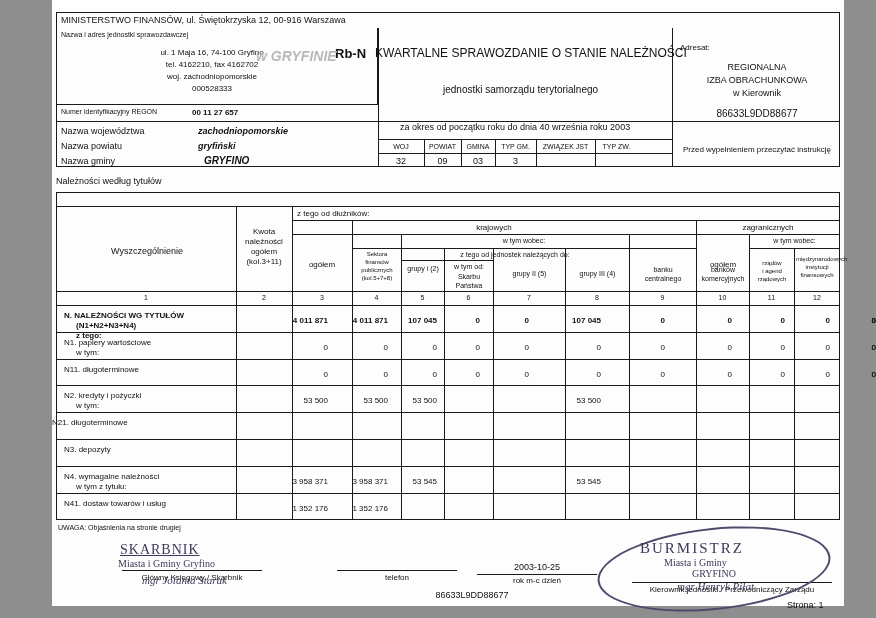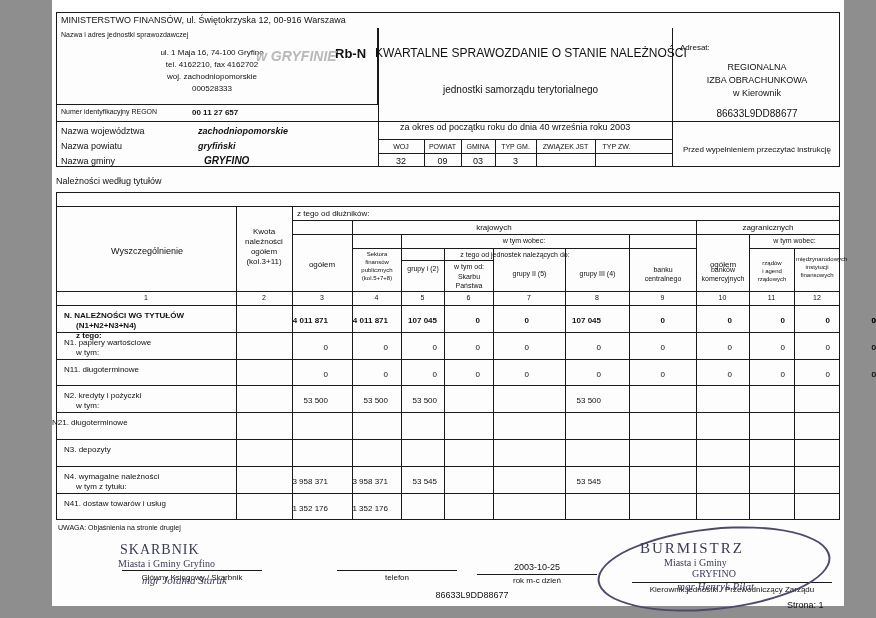--- a/index.html
+++ b/index.html
@@ -292,21 +292,21 @@
 
     <div class="t s9 c" style="left:330px;top:582px;width:180px;">86633L9DD88677</div>
 
     <div class="hline" style="left:580px;top:574px;width:200px;"></div>
     <div class="t s8 c" style="left:560px;top:577px;width:240px;">Kierownik jednostki / Przewodniczący Zarządu</div>
 
     <div class="t s9" style="left:735px;top:592px;">Strona: 1</div>
 
     <div class="wm" style="left:196px;top:40px;font-size:14px;margin-left:8px;">w GRYFINIE</div>
 
-    <div class="stamp" style="left:68px;top:534px;font-size:14px;letter-spacing:1px;">SKARBNIK</div>
+    <div class="stamp" style="left:68px;top:534px;font-size:14px;letter-spacing:1px;text-decoration:underline;">SKARBNIK</div>
     <div class="stamp" style="left:66px;top:550px;font-size:10px;">Miasta i Gminy Gryfino</div>
     <div class="sig" style="left:90px;top:566px;font-size:11px;">mgr Jolanta Staruk</div>
 
     <div class="ellipse" style="left:545px;top:520px;width:230px;height:78px;"></div>
     <div class="stamp" style="left:588px;top:532px;font-size:15px;letter-spacing:2px;">BURMISTRZ</div>
     <div class="stamp" style="left:612px;top:549px;font-size:10px;">Miasta i Gminy</div>
     <div class="stamp" style="left:640px;top:560px;font-size:10px;">GRYFINO</div>
     <div class="sig" style="left:625px;top:572px;font-size:11px;">mgr Henryk Piłat</div>
 
   </div>

